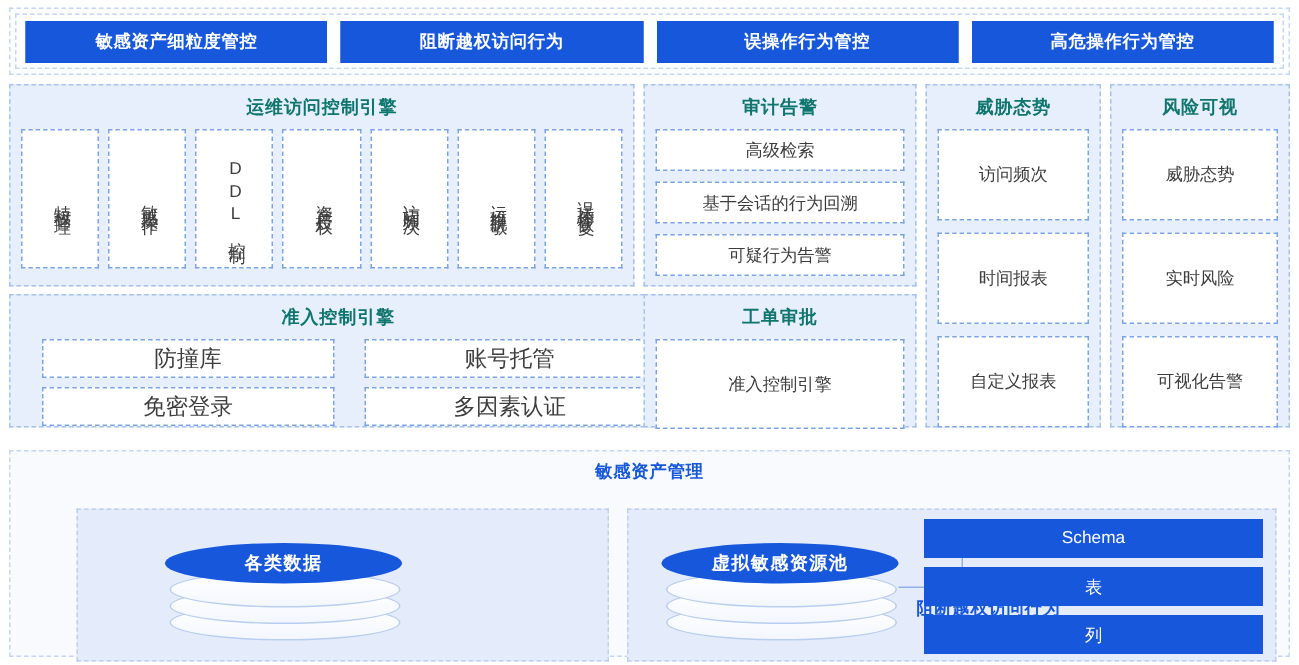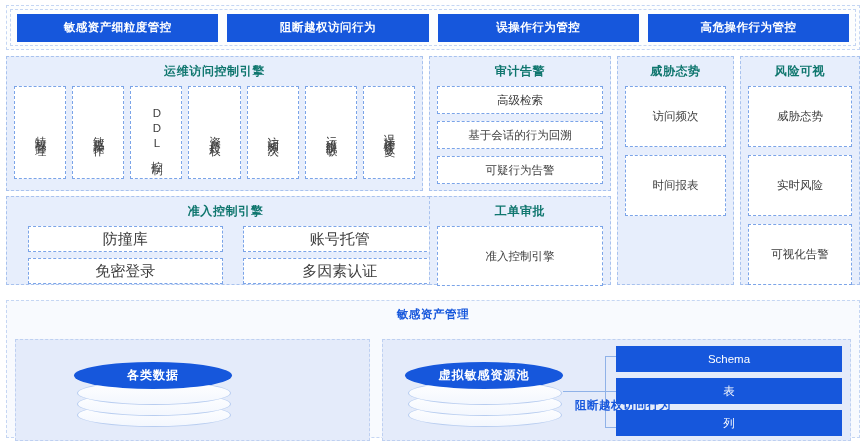--- a/index.html
+++ b/index.html
@@ -91,21 +91,21 @@
   }
   .bottom-title{
     text-align:center;color:#1657dc;font-size:11.5px;font-weight:bold;
     letter-spacing:.6px;margin-bottom:17px;
   }
   .bottom-row{display:flex;gap:12px;height:102px;}
   .sub{
     box-sizing:border-box;background:#e4ebfa;border:1px dashed #bed0f1;
     position:relative;
   }
-  #sub-left{width:355px;}
+  #sub-left{width:355px;margin-left:36px;}
   #sub-right{flex:1 1 auto;}
 
   
   .cyl{position:absolute;width:158px;height:64px;}
   .cyl .cap{
     position:absolute;left:0;top:0;width:158px;height:27px;
     background:#1657dc;border-radius:50%;
     display:flex;align-items:center;justify-content:center;
     color:#fff;font-size:12px;font-weight:bold;letter-spacing:1px;z-index:3;
   }
@@ -231,20 +231,23 @@
     </div>
 
     <div class="panel" id="p-report">
       <div class="panel-title">威胁态势</div>
       <div class="stack3">
         <div class="card">
             <span>访问频次</span>
           </div>
         <div class="card">
             <span>时间报表</span>
+          </div>
+        <div class="card">
+            <span>自定义报表</span>
           </div>
       </div>
     </div>
 
     <div class="panel" id="p-risk">
       <div class="panel-title">风险可视</div>
       <div class="stack3">
         <div class="card">
             <span>威胁态势</span>
           </div>

